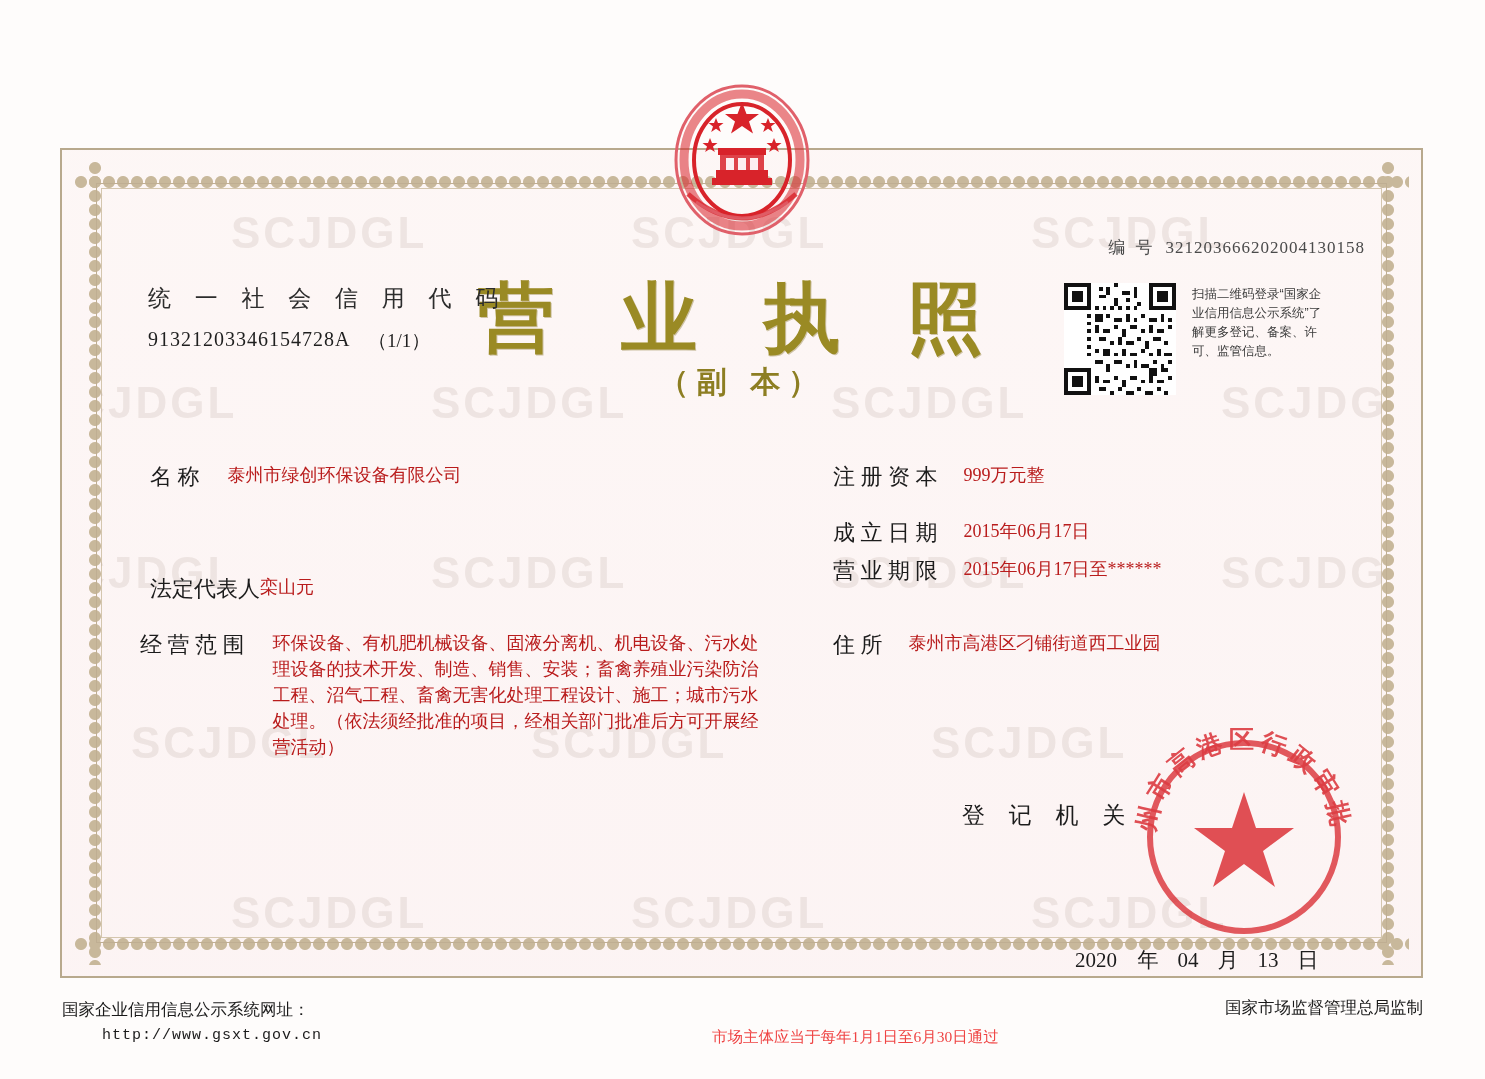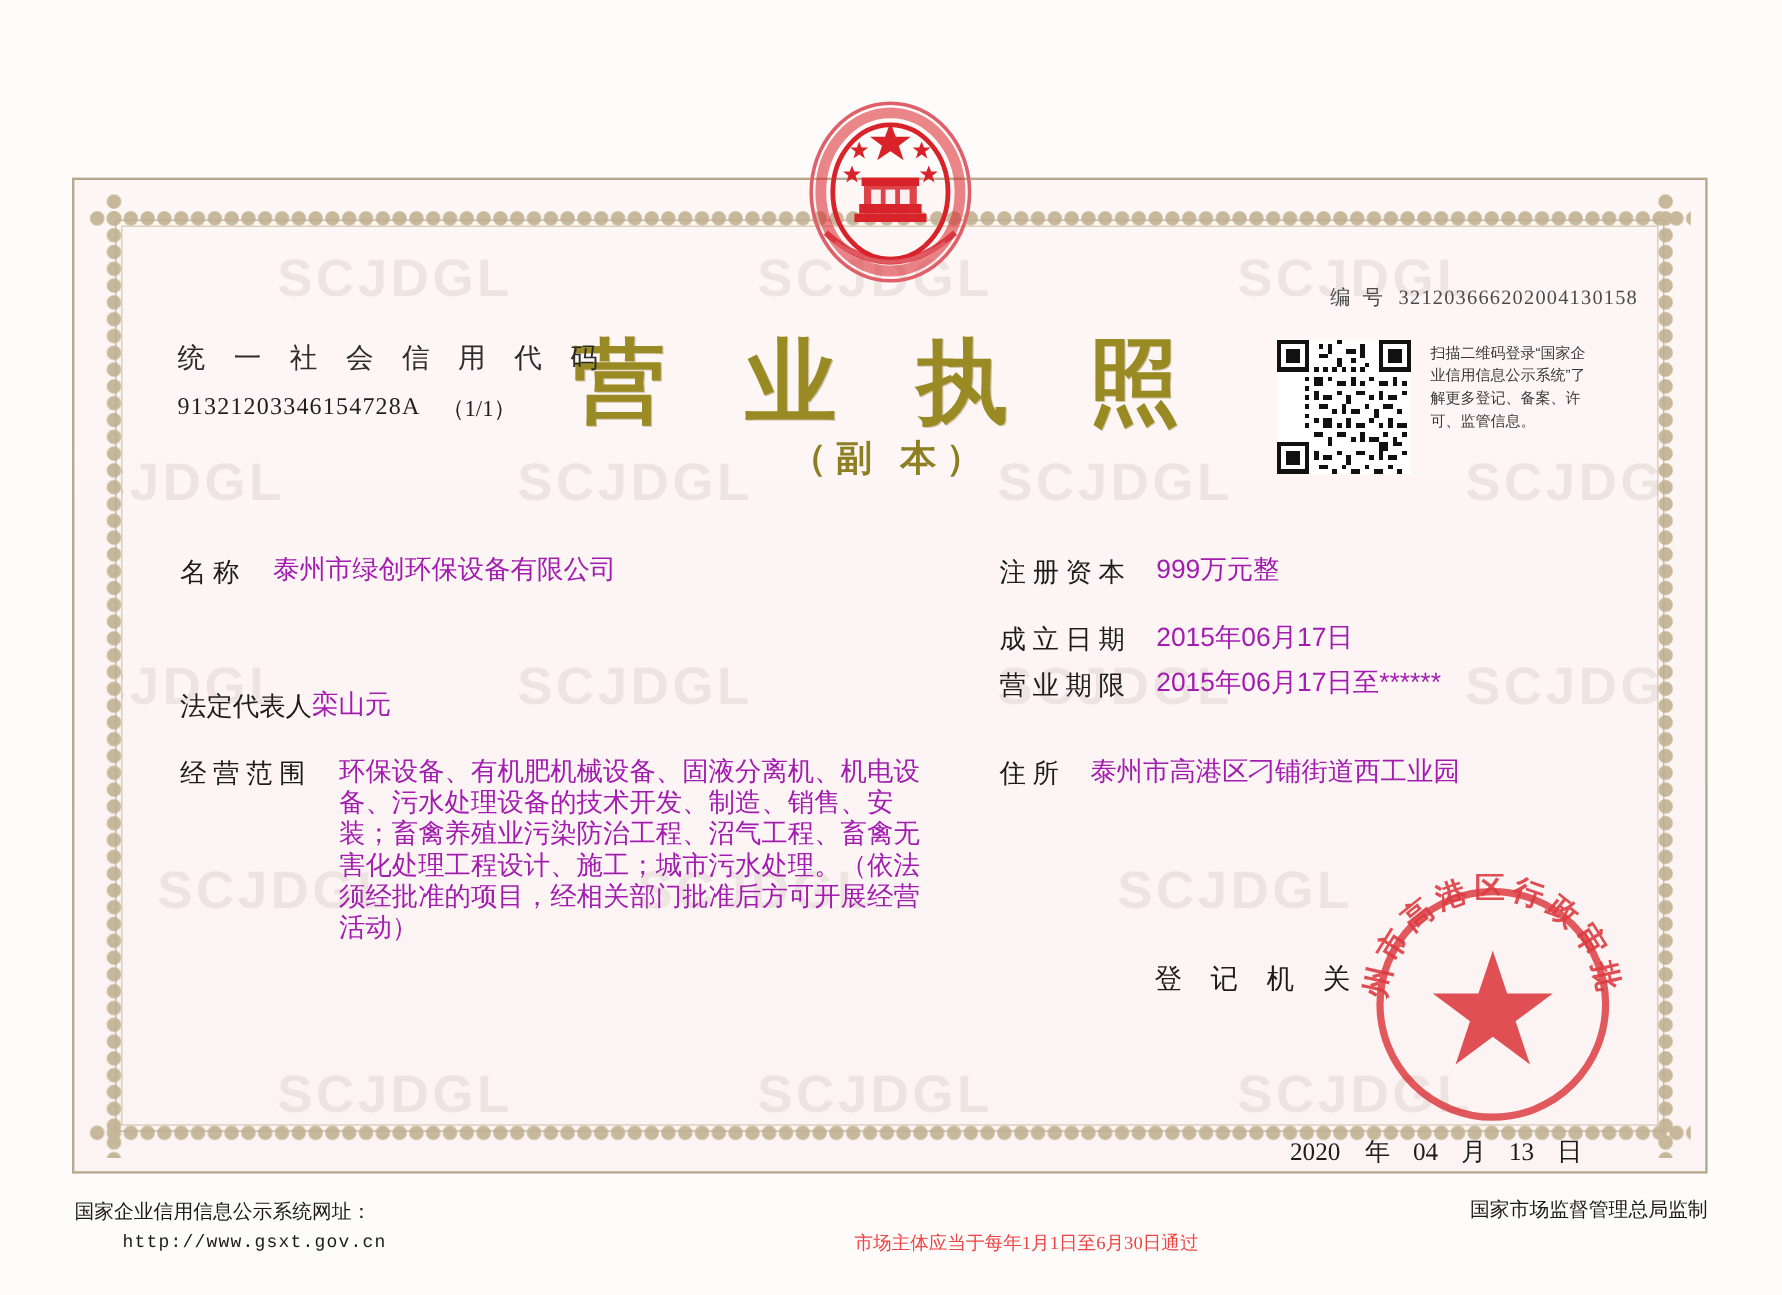--- a/index.html
+++ b/index.html
@@ -180,31 +180,31 @@
     display: flex;
     align-items: flex-start;
   }
   .field .lab {
     font-size: 22px;
     color: #1c1c1c;
     white-space: nowrap;
     font-family: "Liberation Serif", serif;
   }
   .field .val {
-    font-size: 22px;
-    color: #a21caf;
-    font-family: Liberation Sans, sans-serif;
+    font-size: 18px;
+    color: #b91c1c;
+    font-family: Liberation Serif, serif;
     line-height: 26px;
   }
 
   
   #row-name      { left: 150px; top: 462px; }
   #row-type      { left: 150px; top: 518px; }
   #row-legal     { left: 150px; top: 574px; }
-  #row-scope     { left: 150px; top: 630px; width: 640px; }
+  #row-scope     { left: 140px; top: 630px; width: 640px; }
 
   #row-name .val      { margin-left: 28px; }
   #row-type .val      { margin-left: 28px; }
   #row-legal .val     { }
   #row-scope .val     { margin-left: 28px; width: 490px; }
 
   
   #row-capital   { left: 833px; top: 462px; }
   #row-estdate   { left: 833px; top: 518px; }
   #row-term      { left: 833px; top: 556px; }

